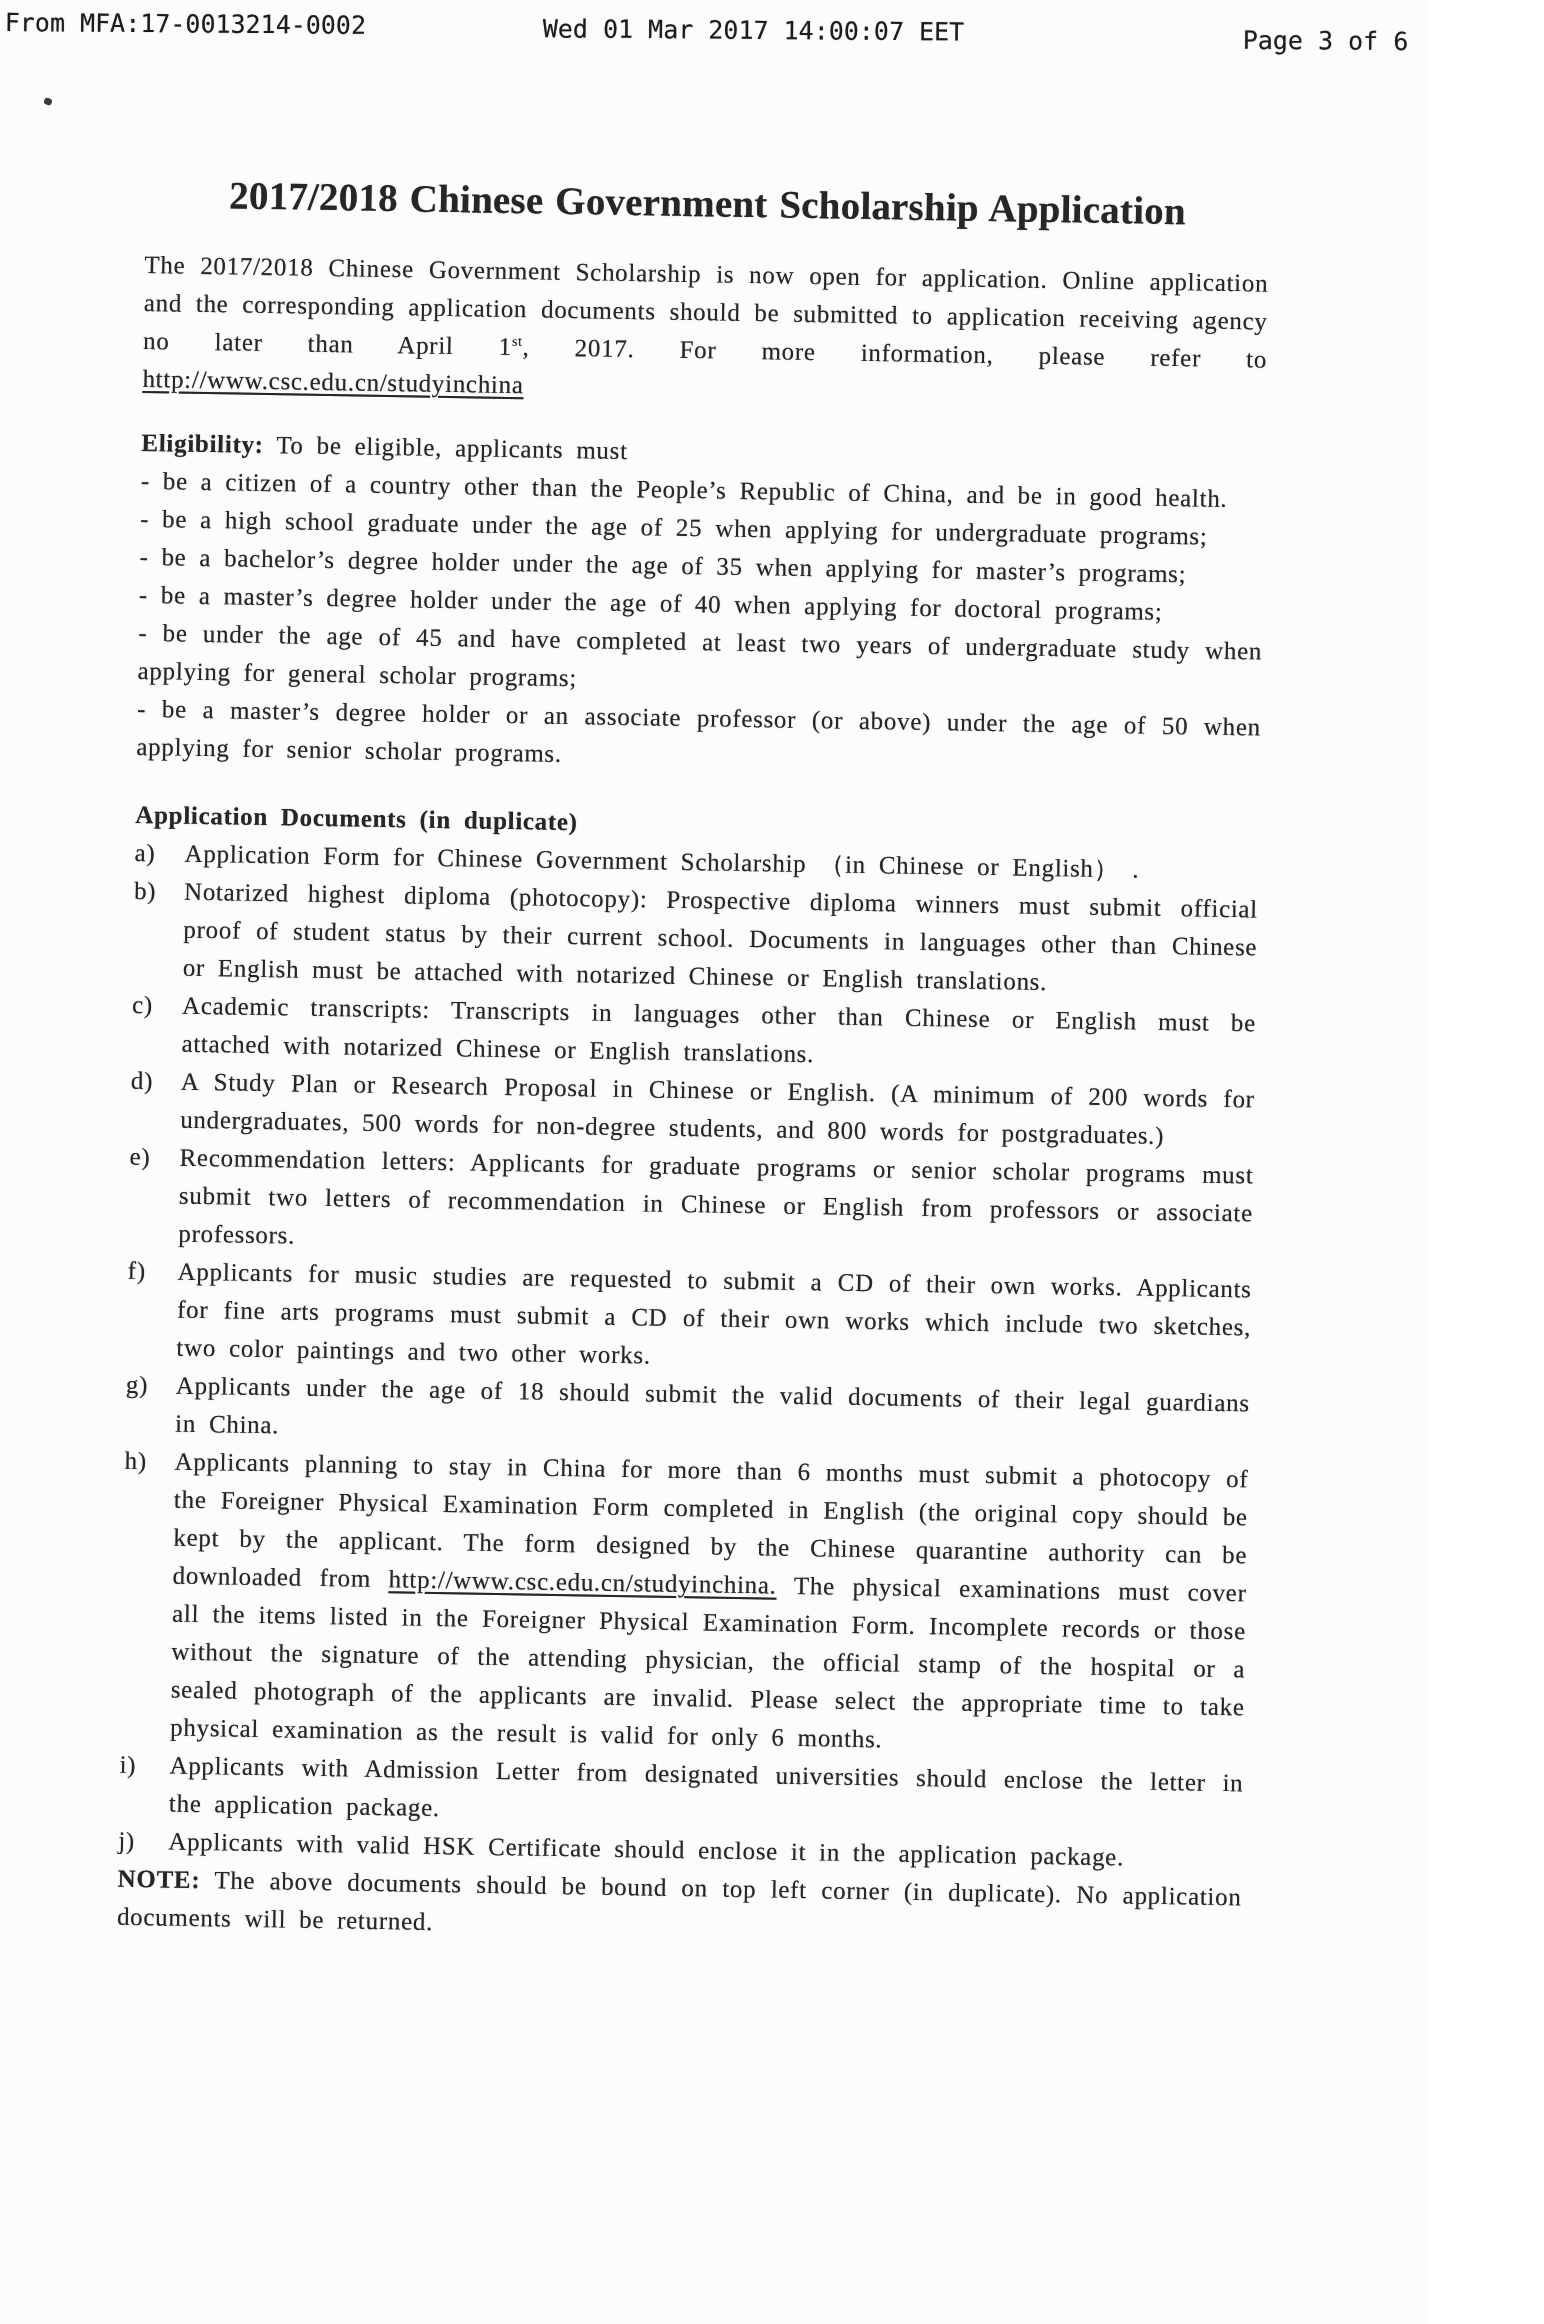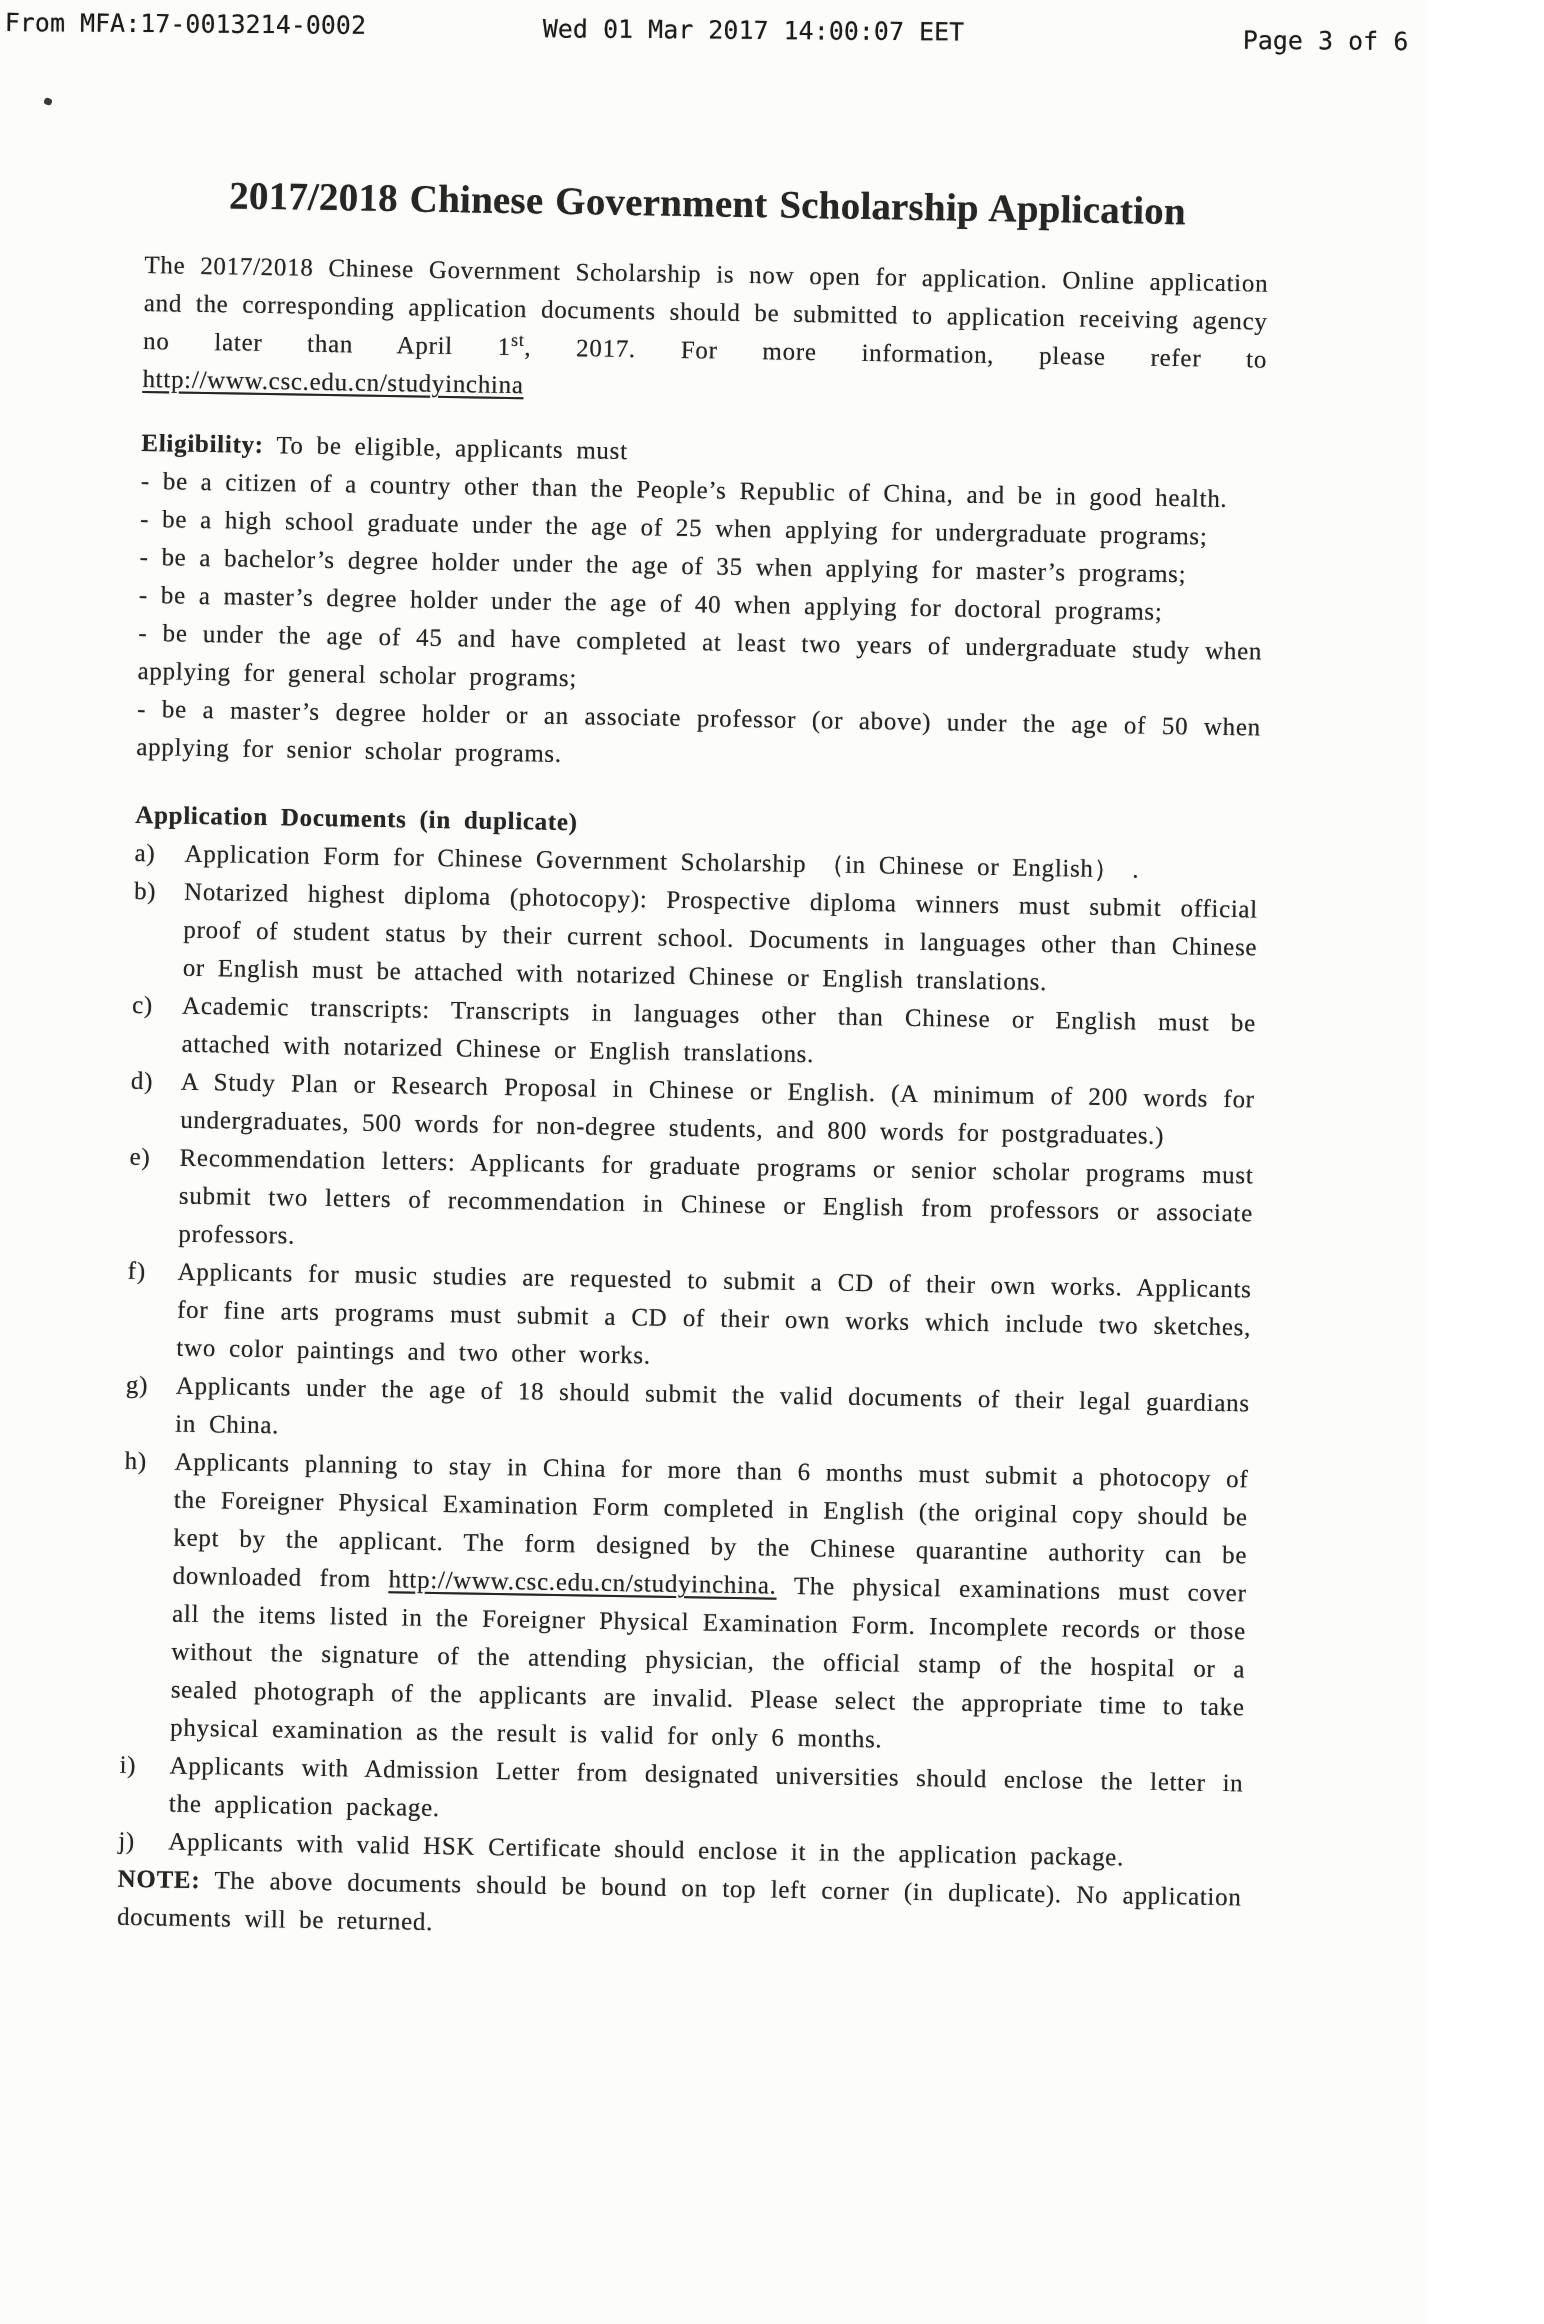--- a/index.html
+++ b/index.html
@@ -62,21 +62,21 @@
     font-weight: bold;
     text-align: center;
     letter-spacing: 0.2px;
     word-spacing: 2px;
     margin: 0 0 28px 0;
   }
 
   p { margin: 0; }
   .just { text-align: justify; }
 
-  .intro sup { font-size: 18px; line-height: 0; }
+  .intro sup { font-size: 14px; line-height: 0; }
 
   .doclink {
     color: inherit;
     text-decoration: underline;
     text-decoration-thickness: 2px;
     text-underline-offset: 4px;
   }
 
   .sec-head { margin: 26px 0 0 0; }
   .sec-head b { font-weight: bold; }

